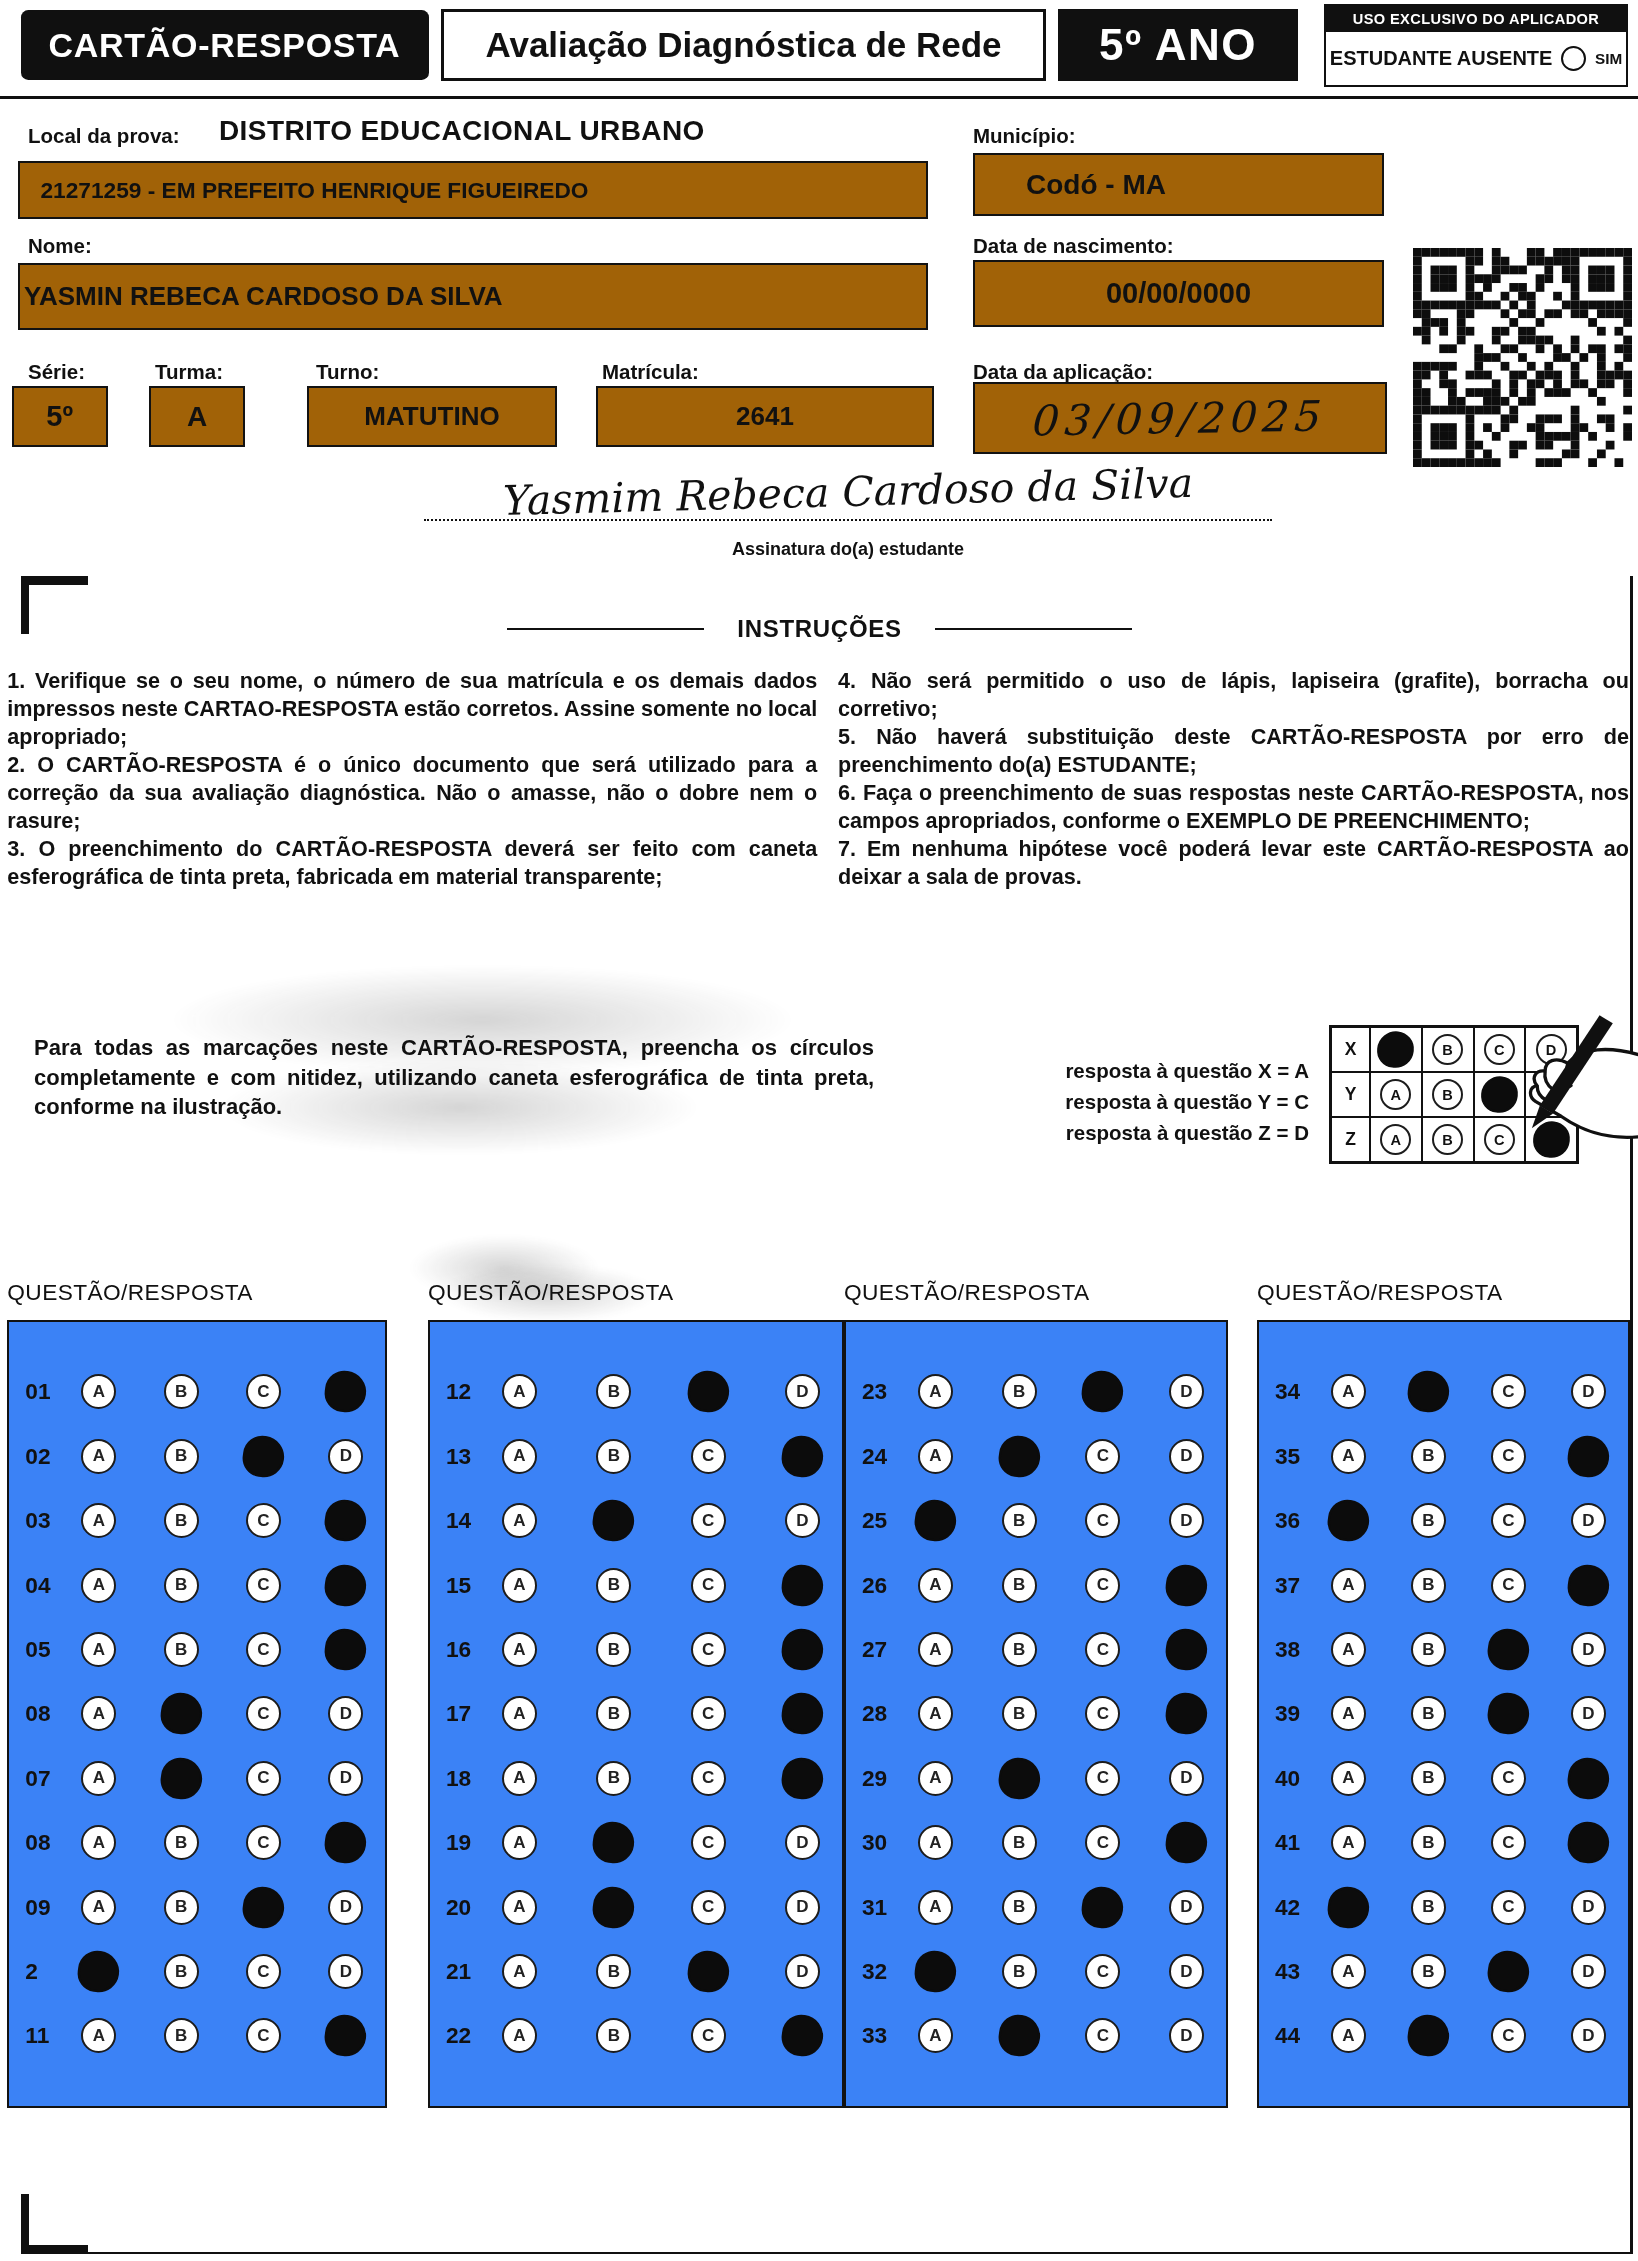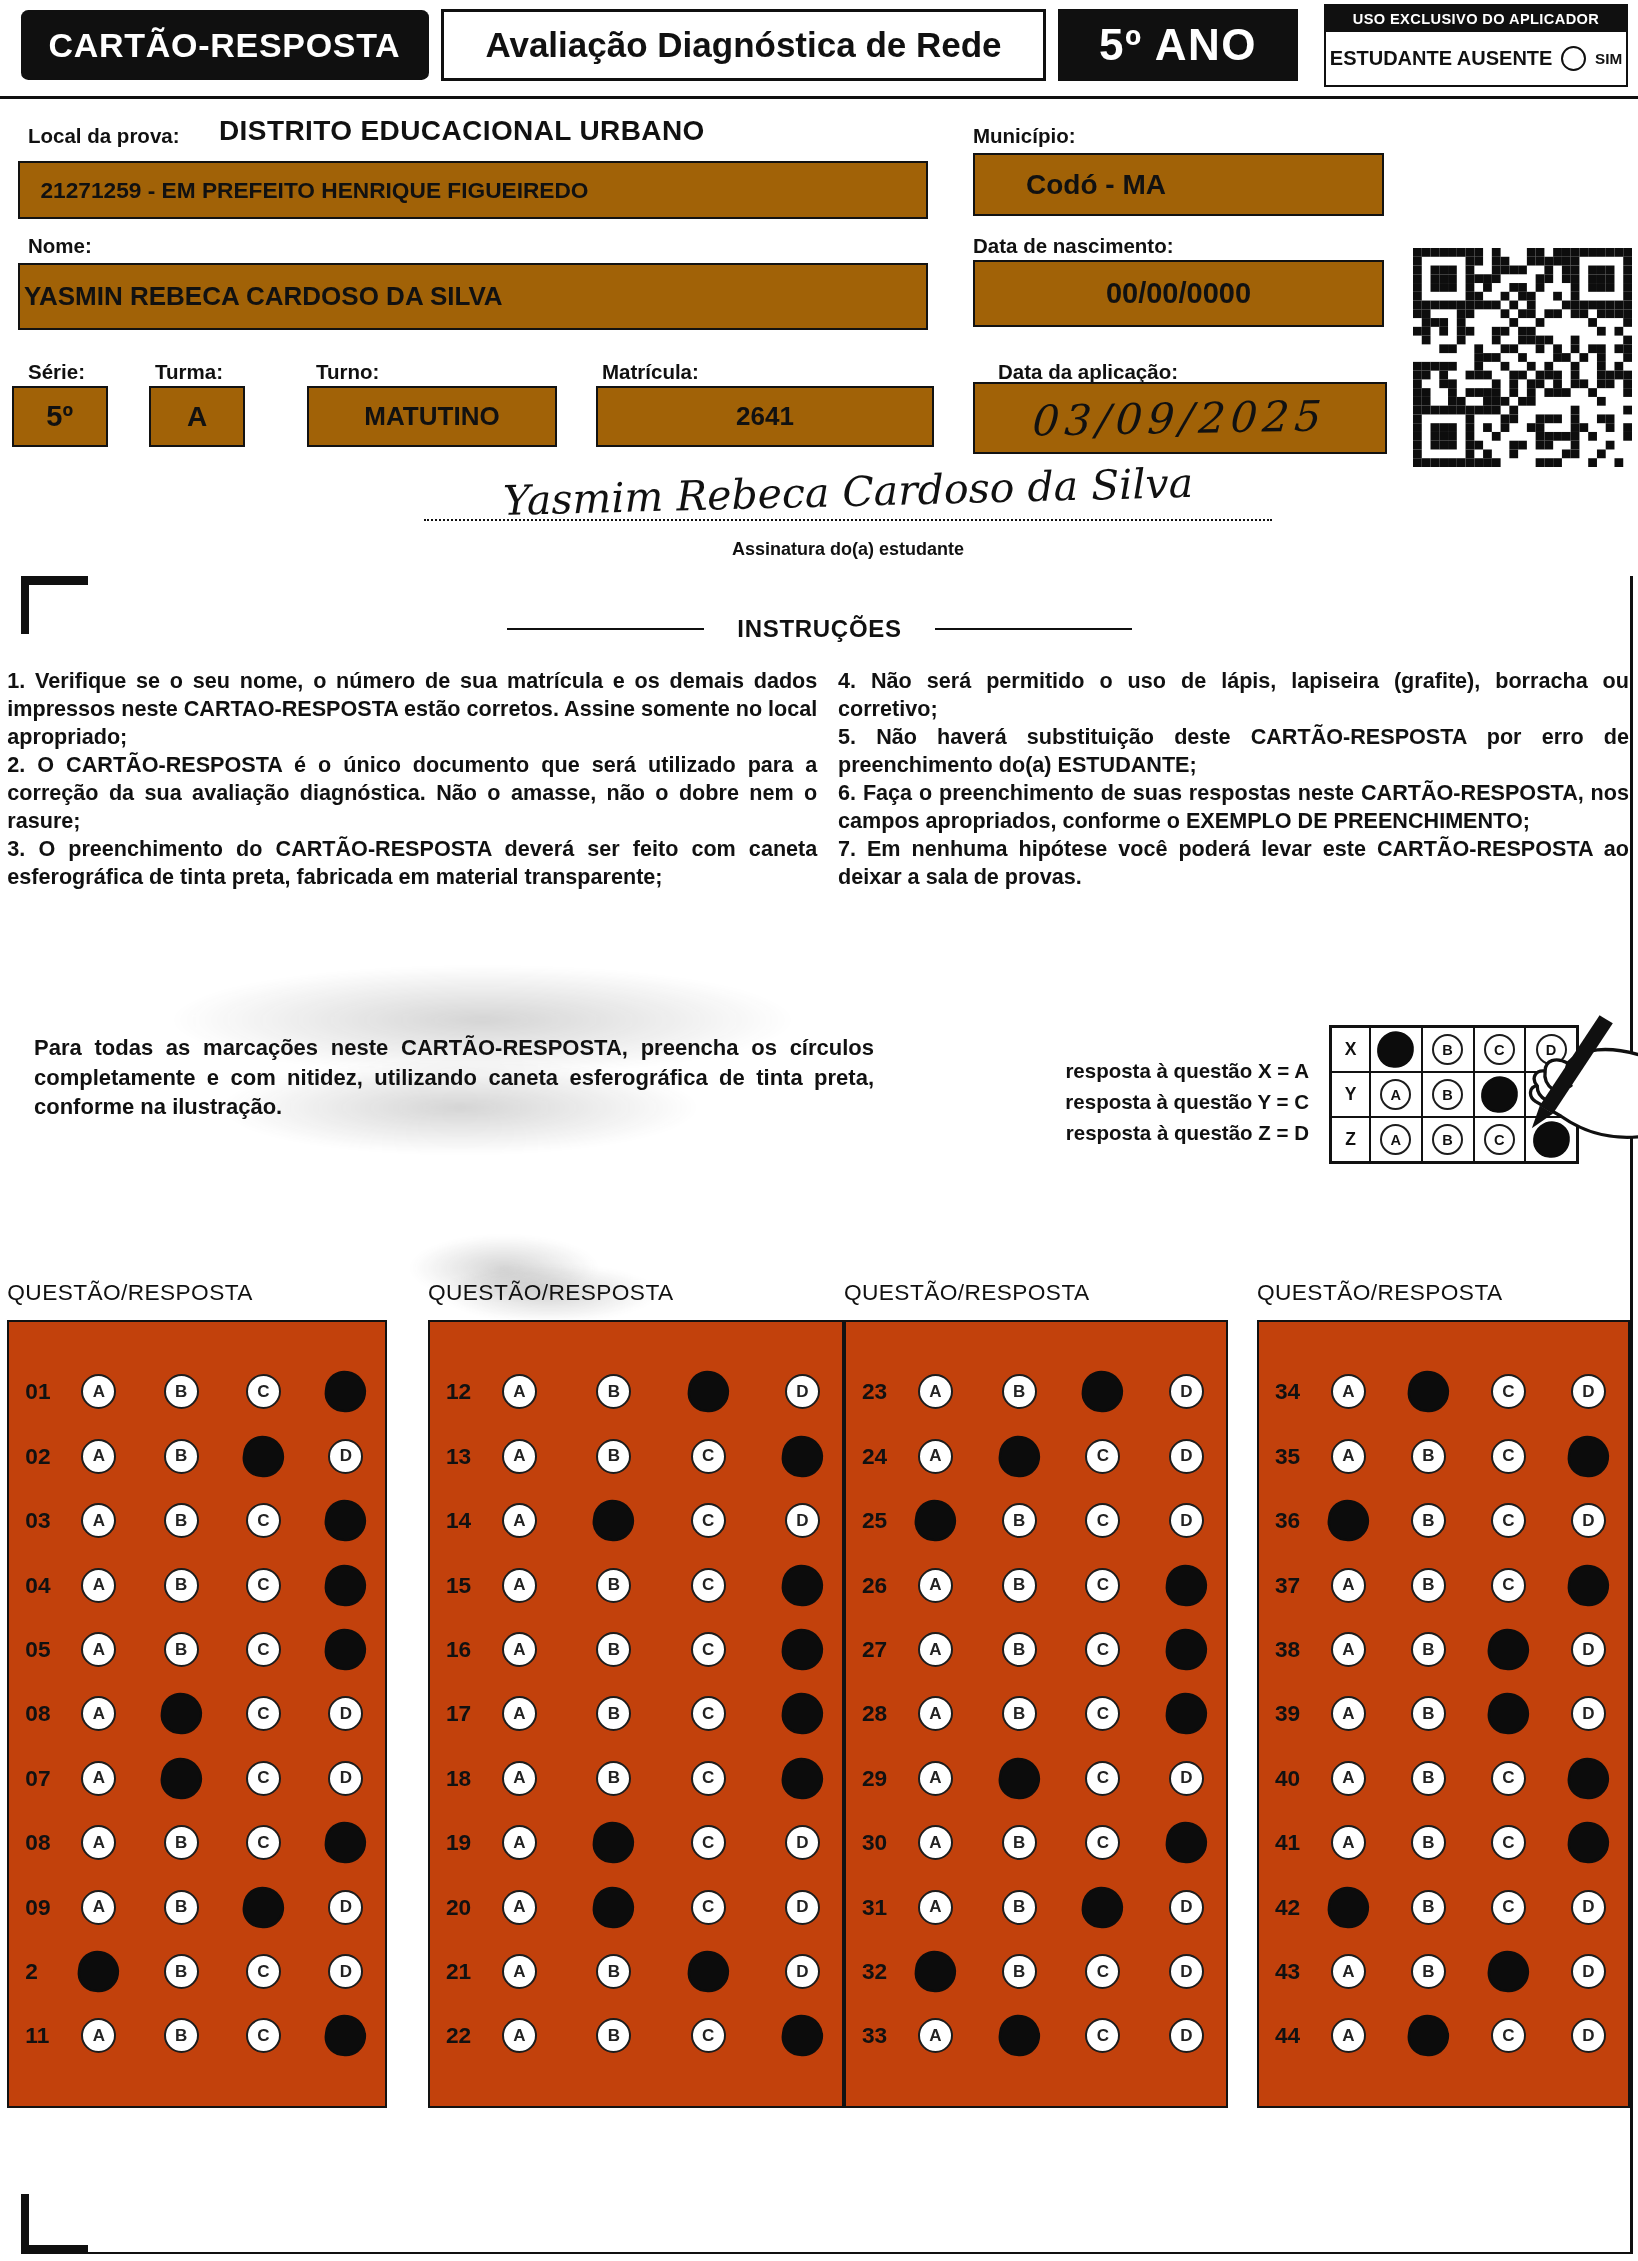--- a/index.html
+++ b/index.html
@@ -50,21 +50,21 @@
   .ex-captions{left:1009px;top:1055px;width:300px;text-align:right;font-size:20.5px;font-weight:700;line-height:31px}
   .ex-grid{left:1329px;top:1025px;width:250px;border:2.2px solid #111;display:grid;grid-template-columns:39px 1fr 1fr 1fr 1fr;background:#fff}
   .ex-cell{border:1.5px solid #111;height:45px;display:flex;align-items:center;justify-content:center}
   .ex-label{font-size:17.5px;font-weight:700}
   .ex-bubble{width:31px;height:31px;border:2.2px solid #1c1c1c;border-radius:50%;display:flex;align-items:center;justify-content:center;font-size:14.6px;font-weight:700;background:#fff}
   .ex-bubble.filled{background:#0c0c0c;border-color:#0c0c0c;color:transparent;transform:scale(1.18) rotate(6deg);border-radius:52% 48% 50% 46%}
   .hand-svg{left:1500px;top:1014px;width:146px;height:162px;z-index:5}
   
   .qhead{top:1279px;font-size:22.7px;font-weight:400;letter-spacing:0.4px}
   .qh1{left:7.3px;width:380px}.qh2{left:428px;width:380px}.qh3{left:844px;width:384px}.qh4{left:1257px;width:373px}
-  .qcol{position:absolute;top:1320px;height:788px;border:2.9px solid #121212;background:#c2410c;display:flex;flex-direction:column;justify-content:space-evenly;padding:23px 0}
+  .qcol{position:absolute;top:1320px;height:788px;border:2.9px solid #121212;background:#3b82f6;display:flex;flex-direction:column;justify-content:space-evenly;padding:23px 0}
   .qc1{left:7.3px;width:380px}.qc2{left:428px;width:416px}.qc3{left:844px;width:384px}.qc4{left:1257px;width:373px}
   .qrow{display:flex;align-items:center;padding:0 22px 0 16px}
   .qnum{width:56px;font-size:22.7px;font-weight:700}
   .bubbles{flex:1;display:flex;justify-content:space-between;align-items:center}
   .bubble{width:35px;height:35px;border:2.2px solid #1c1c1c;border-radius:50%;display:flex;align-items:center;justify-content:center;font-size:17px;font-weight:700;background:#fff;color:#222}
   .bubble.filled{background:#0c0c0c;border-color:#0c0c0c;color:transparent;transform:scale(1.18) rotate(8deg);border-radius:48% 52% 50% 46%}
   
   .smudge{position:absolute;background:radial-gradient(ellipse at center,rgba(45,45,45,.20),rgba(45,45,45,0) 70%);filter:blur(2.2px);pointer-events:none}
   .sm1{left:168px;top:965px;width:629px;height:110px}
   .sm2{left:219px;top:1060px;width:482px;height:95px}
@@ -100,21 +100,21 @@
 
   <div class="abs lbl" style="left:28px;top:234px">Nome:</div>
   <div class="abs lbl" style="left:973px;top:234px">Data de nascimento:</div>
   <div class="abs box nome-box">YASMIN REBECA CARDOSO DA SILVA</div>
   <div class="abs box nasc-box">00/00/0000</div>
 
   <div class="abs lbl" style="left:28px;top:360px">Série:</div>
   <div class="abs lbl" style="left:155px;top:360px">Turma:</div>
   <div class="abs lbl" style="left:316px;top:360px">Turno:</div>
   <div class="abs lbl" style="left:602px;top:360px">Matrícula:</div>
-  <div class="abs lbl" style="left:998px;top:360px">Data da aplicação:</div>
+  <div class="abs lbl" style="left:973px;top:360px">Data da aplicação:</div>
 
   <div class="abs box serie-box">5º</div>
   <div class="abs box turma-box">A</div>
   <div class="abs box turno-box">MATUTINO</div>
   <div class="abs box matr-box">2641</div>
   <div class="abs box aplic-box">
     <span class="handdate">03/09/2025</span>
   </div>
 
   <div class="abs qr"><svg xmlns="http://www.w3.org/2000/svg" viewBox="0 0 300 300" width="100%" height="100%">

